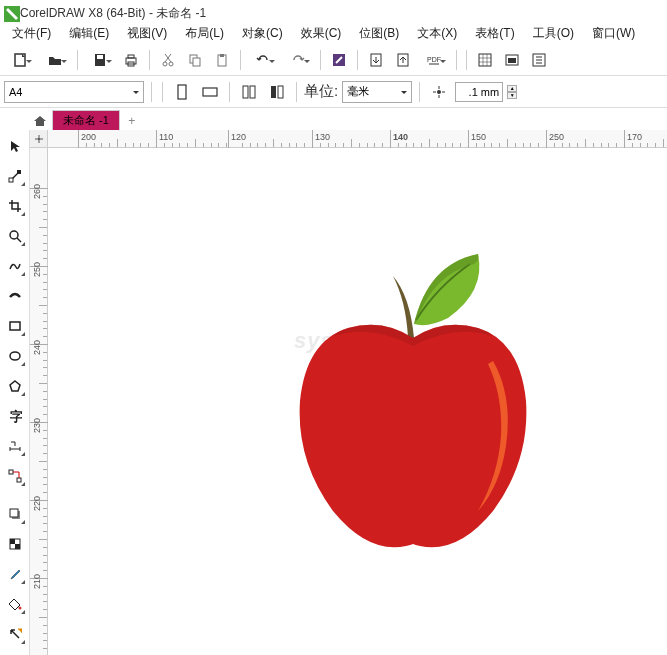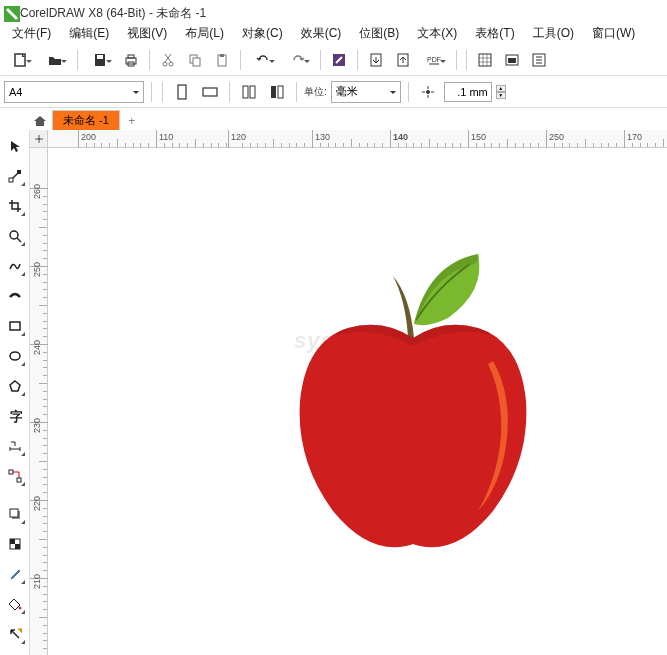--- a/index.html
+++ b/index.html
@@ -17,24 +17,24 @@
 .tbtn-drop::after { content: ""; position: absolute; right: 3px; bottom: 5px; border: 3px solid transparent; border-top-color: #555; }
 .sep { width: 1px; height: 20px; background: #ccc; margin: 0 3px; }
 .combo { height: 22px; border: 1px solid #aaa; display: inline-flex; align-items: center; background: #fff; font-size: 11px; padding: 0 4px; }
 .combo-arrow { margin-left: 4px; border: 3px solid transparent; border-top-color: #333; position: relative; top: 2px; }
 .dim-group { display: inline-flex; flex-direction: column; gap: 1px; }
 .dim-row { display: flex; align-items: center; gap: 2px; }
 .dim-icon { width: 14px; height: 12px; display: inline-flex; align-items: center; justify-content: center; }
 .dim-input { width: 65px; height: 14px; font-size: 10px; border: 1px solid #aaa; padding: 0 3px; text-align: right; }
 .spinner { display: inline-flex; flex-direction: column; }
 .spinner-btn { width: 10px; height: 7px; border: 1px solid #aaa; font-size: 5px; line-height: 5px; text-align: center; background: #f0f0f0; cursor: pointer; }
-.label { font-size: 10px; color: #333; }
+.label { font-size: 15px; color: #333; }
 .tabbar { height: 22px; display: flex; align-items: flex-end; padding-left: 30px; background: #fff; }
 .tab-home { width: 20px; height: 18px; display: inline-flex; align-items: center; justify-content: center; margin-right: 2px; cursor: pointer; }
-.tab { height: 20px; padding: 0 10px; background: #f97316; border: 1px solid #ccc; border-bottom: none; font-size: 11px; display: inline-flex; align-items: center; cursor: pointer; }
+.tab { height: 20px; padding: 0 10px; background: #be185d; border: 1px solid #ccc; border-bottom: none; font-size: 11px; display: inline-flex; align-items: center; cursor: pointer; }
 .tab-add { width: 20px; height: 18px; display: inline-flex; align-items: center; justify-content: center; color: #888; cursor: pointer; margin-left: 2px; }
 .workspace { display: flex; height: 555px; }
 .toolbox { width: 30px; background: #fff; border-right: 1px solid #ddd; display: flex; flex-direction: column; align-items: center; padding-top: 4px; }
 .tool { width: 24px; height: 24px; display: inline-flex; align-items: center; justify-content: center; cursor: pointer; margin-bottom: 6px; border: 1px solid transparent; position: relative; }
 .tool-fly::after { content: ""; position: absolute; right: 1px; bottom: 1px; border: 2px solid transparent; border-right-color: #555; border-bottom-color: #555; }
 .canvas-area { flex: 1; position: relative; background: #fff; }
 .ruler-h { position: absolute; left: 18px; top: 0; right: 0; height: 18px; background: #f8f8f8; border-bottom: 1px solid #ccc; }
 .ruler-v { position: absolute; left: 0; top: 18px; width: 18px; bottom: 0; background: #f8f8f8; border-right: 1px solid #ccc; }
 .ruler-corner { position: absolute; left: 0; top: 0; width: 18px; height: 18px; background: #f0f0f0; border-right: 1px solid #ccc; border-bottom: 1px solid #ccc; display: flex; align-items: center; justify-content: center; }
 .tick-h { position: absolute; top: 0; height: 18px; border-left: 1px solid #aaa; font-size: 9px; color: #555; }

